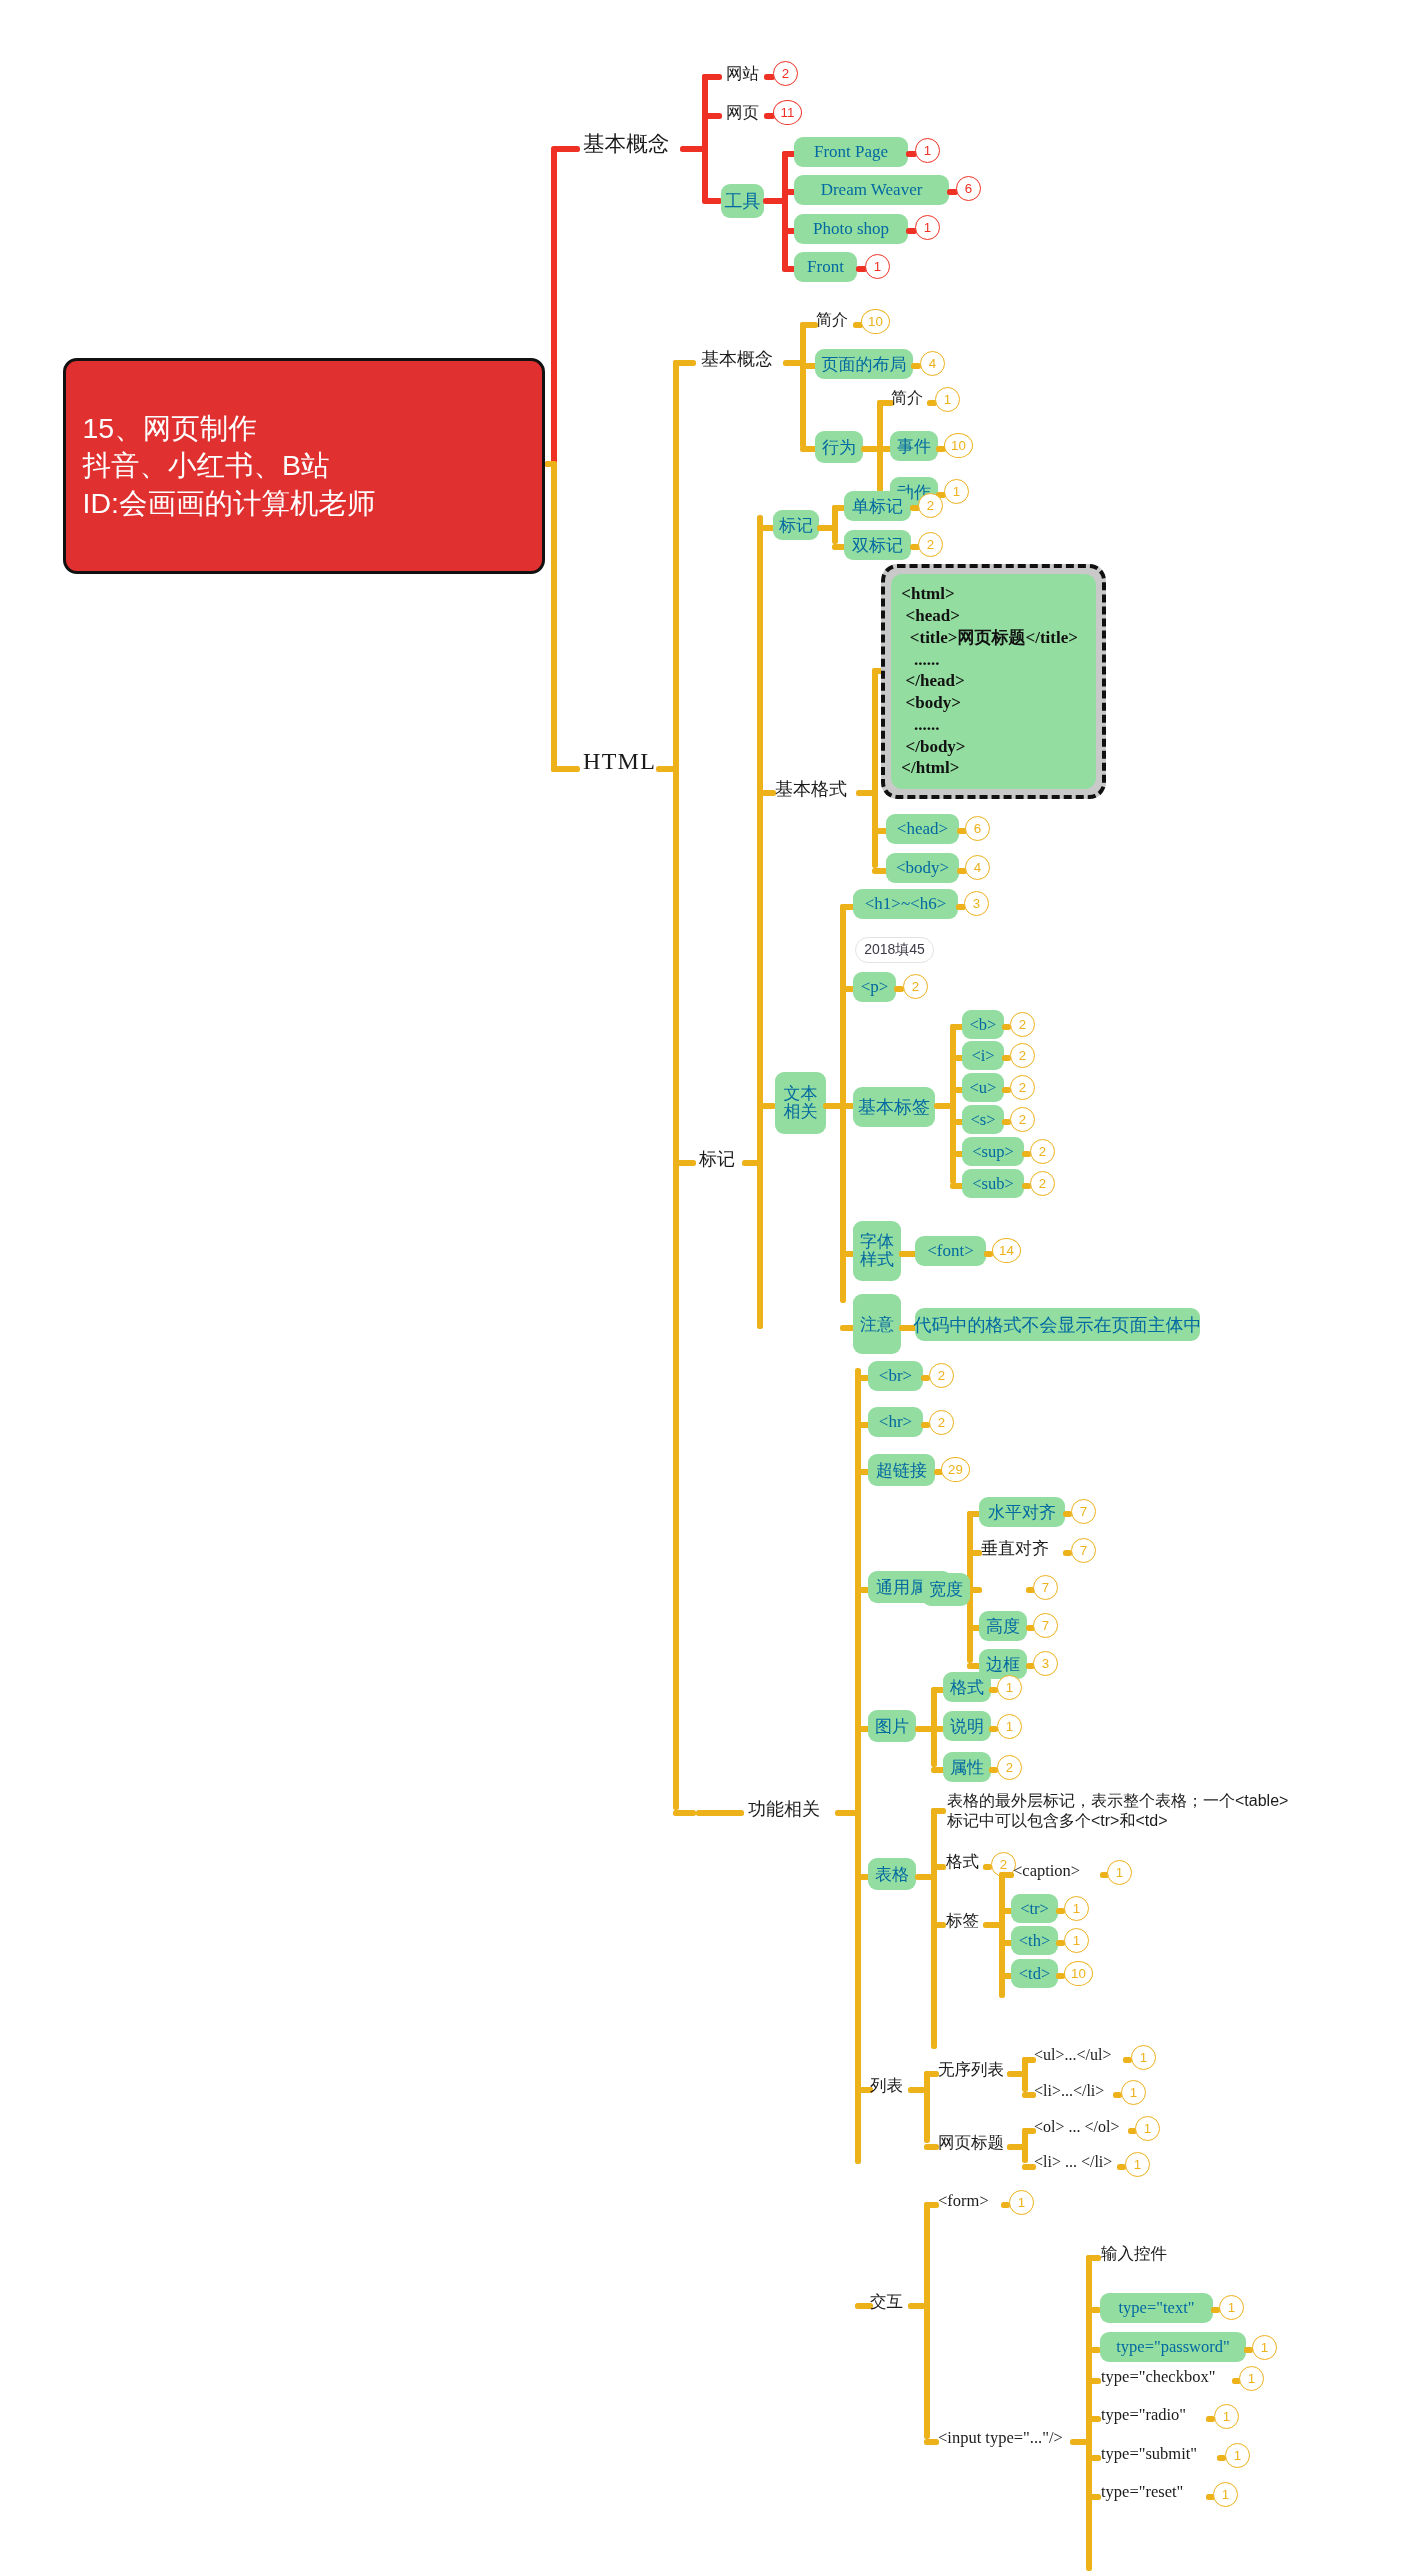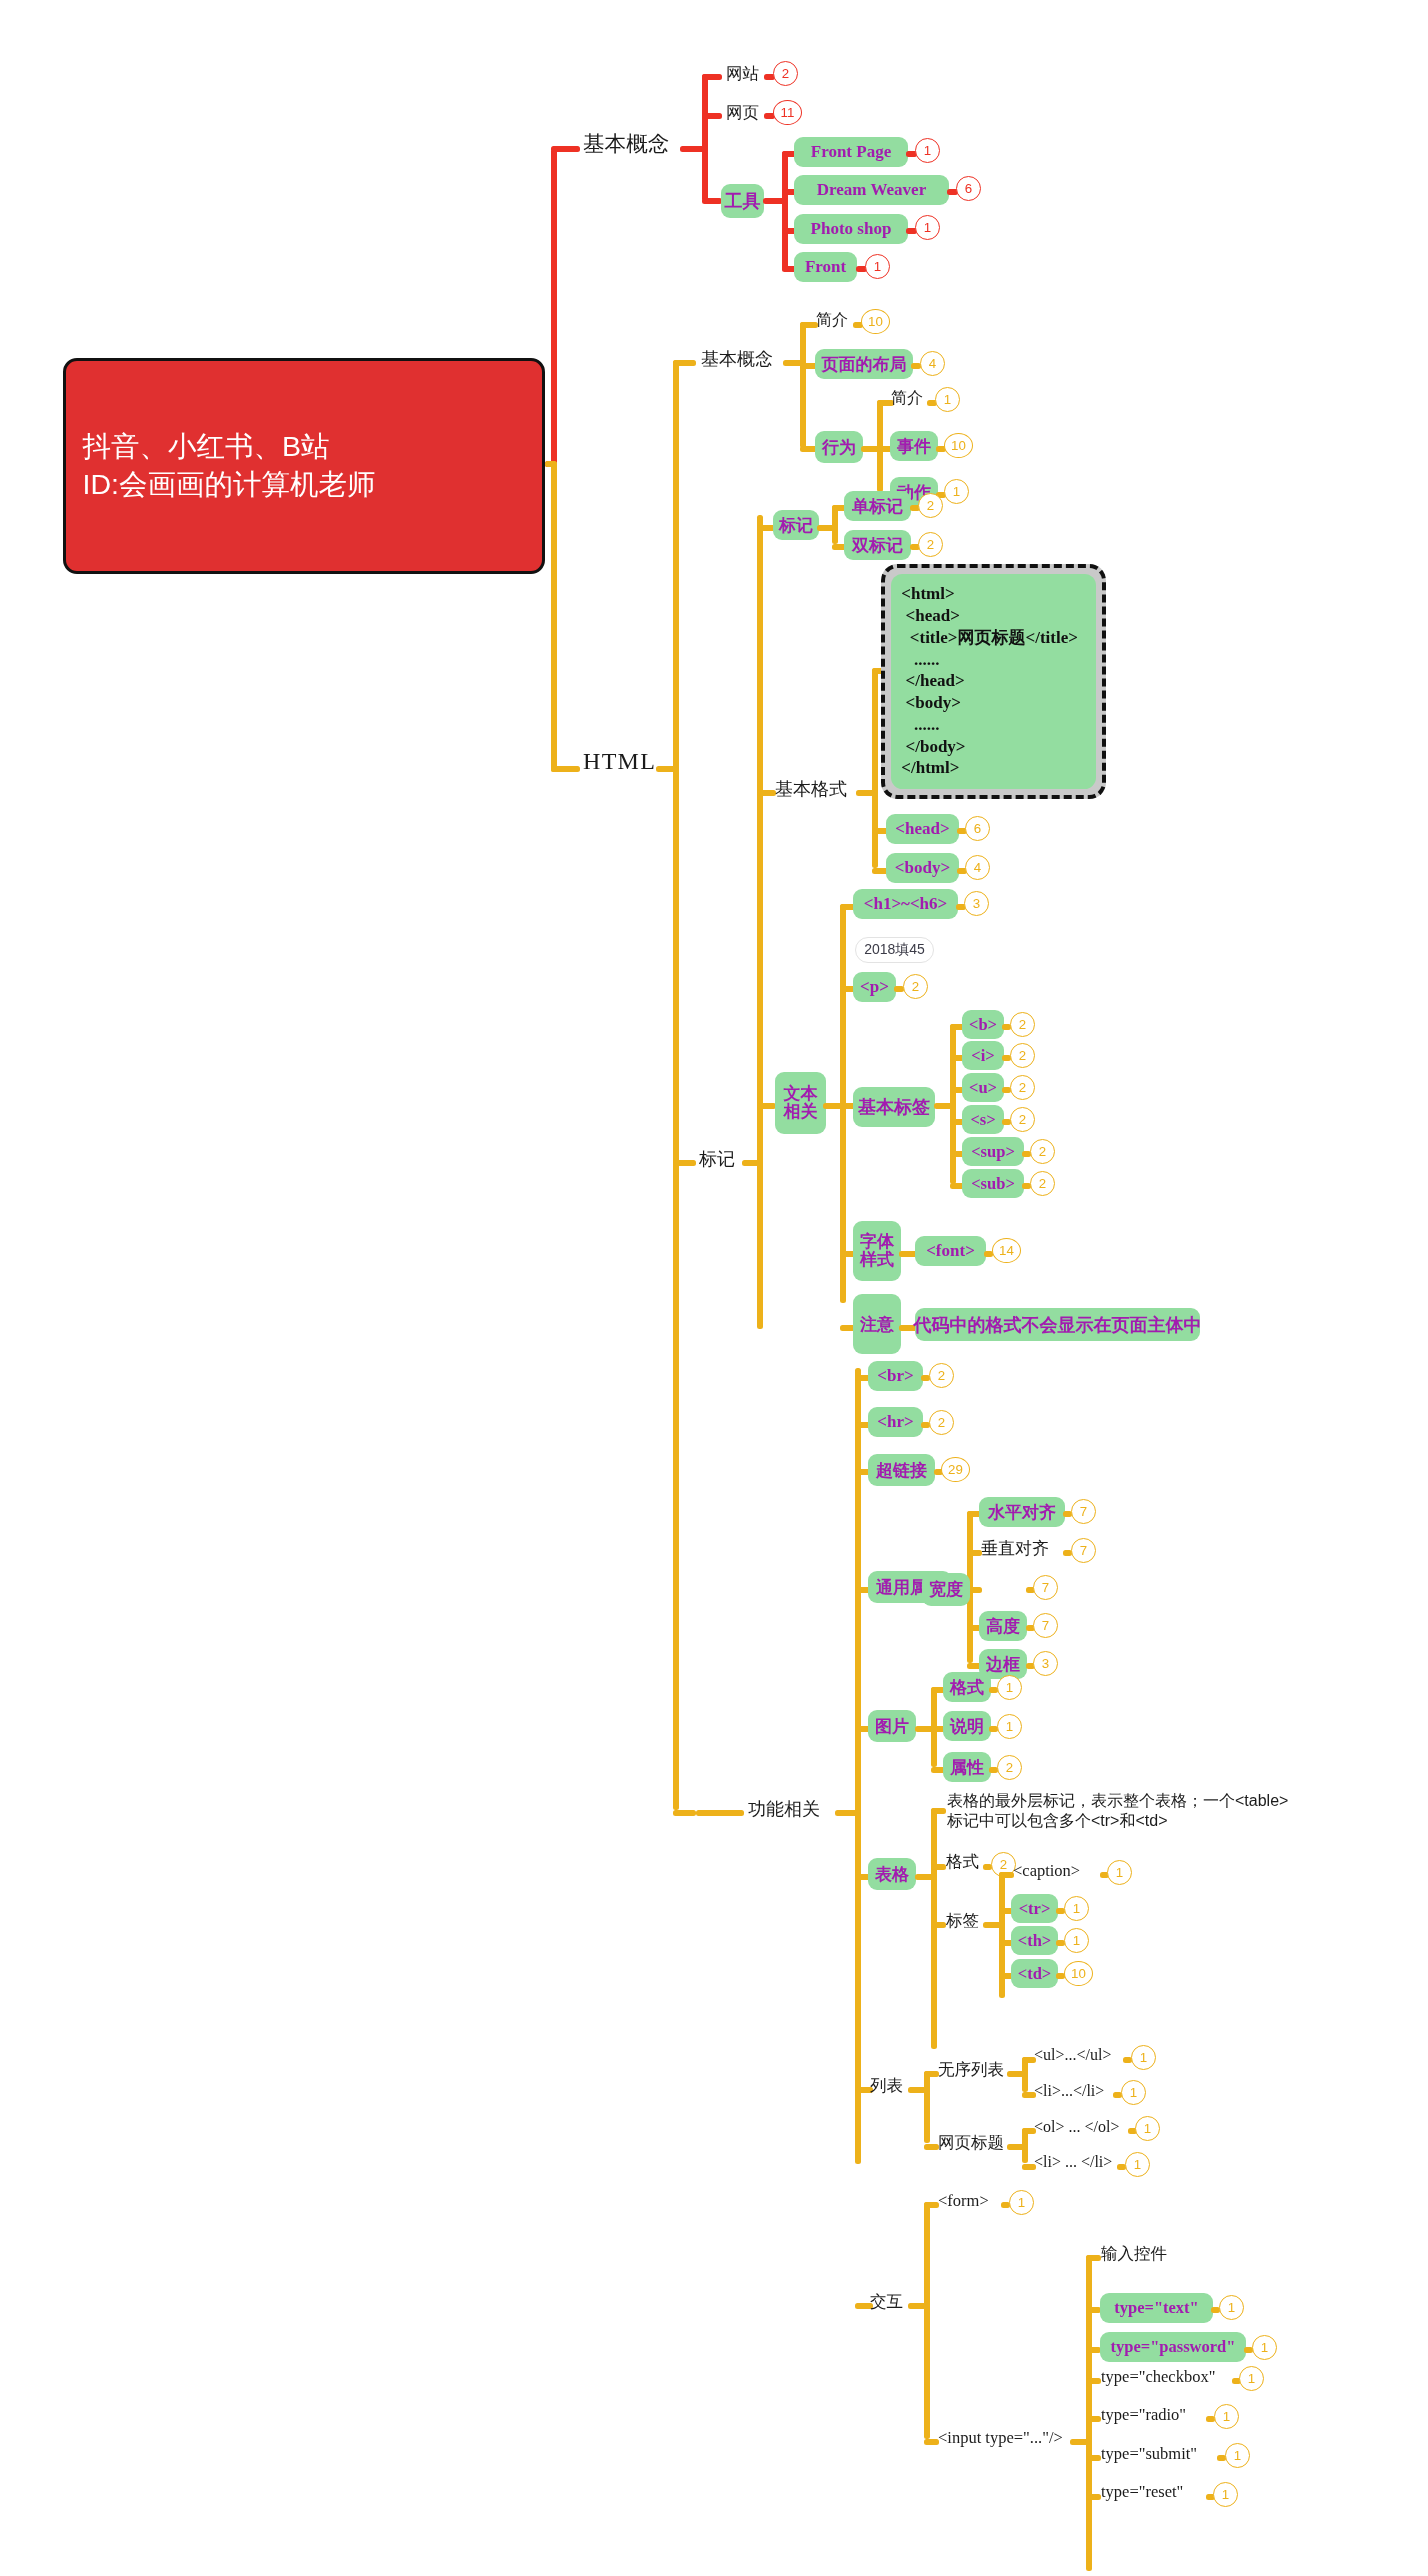--- a/index.html
+++ b/index.html
@@ -12,21 +12,21 @@
   .ln.h{height:5.7px;border-radius:2.5px;}
   .ln.v{width:5.7px;border-radius:2.5px;}
 
   
   .node{position:absolute;white-space:nowrap;color:#1b1b1b;line-height:1.05;}
   .plain{font-family:"Liberation Serif","DejaVu Serif",serif;}
   .cjk{font-family:"Liberation Sans","DejaVu Sans",sans-serif;font-weight:400;}
 
   .chip{position:absolute;background:#93DDA0;border-radius:9px;
         display:flex;align-items:center;justify-content:center;
-        color:#a21caf;font-weight:bold;white-space:nowrap;
+        color:#0369a1;font-weight:normal;white-space:nowrap;
         font-family:"Liberation Serif","DejaVu Serif",serif;}
   .chip.cjkchip{font-family:"Liberation Sans","DejaVu Sans",sans-serif;}
   .chip.two{flex-direction:column;line-height:1.08;}
 
   
   .badge{position:absolute;border:1.9px solid #EDB11A;color:#EDB11A;background:#fff;
          border-radius:50%;display:flex;align-items:center;justify-content:center;
          font-family:"Liberation Sans","DejaVu Sans",sans-serif;font-size:13.3px;
          width:25px;height:25px;box-sizing:border-box;}
   .badge.red{border-color:#EE3124;color:#EE3124;}
@@ -53,20 +53,21 @@
 
   .multi{position:absolute;white-space:pre;line-height:1.22;
     font-family:"Liberation Sans","DejaVu Sans",sans-serif;color:#1b1b1b;}
 </style>
 </head>
 <body>
 
 <div id="canvas">
 
   <div id="root-node" style="left:63px;top:358px;width:482px;height:216px;">
+    <div>15、网页制作</div>
     <div>抖音、小红书、B站</div>
     <div>ID:会画画的计算机老师</div>
   </div>
 
   <div class="ln h red" style="left:545px;top:461px;width:11.4px;"></div>
   <div class="ln v red" style="left:551px;top:149px;height:315px;"></div>
   <div class="ln h" style="left:545px;top:461px;width:11.4px;"></div>
   <div class="ln v" style="left:551px;top:461px;height:311px;"></div>
 
   <div class="ln h red" style="left:551px;top:146px;width:28.5px;"></div>

